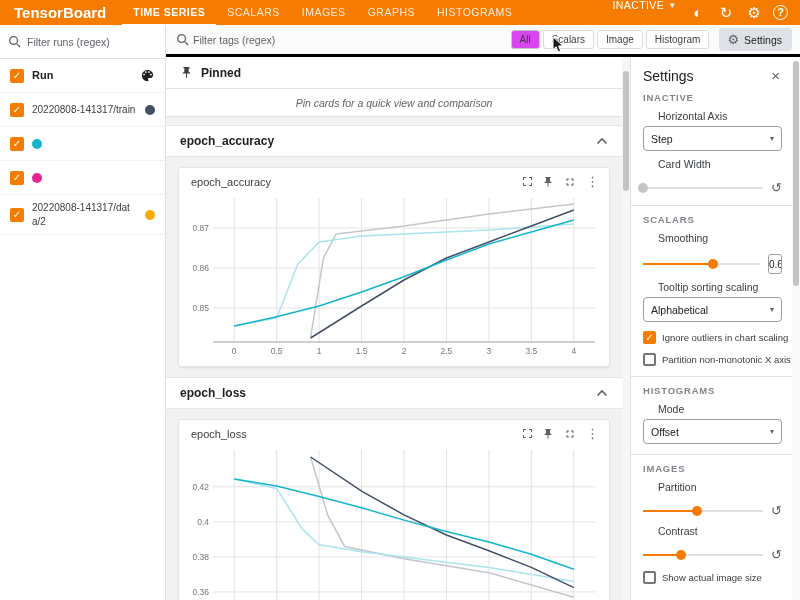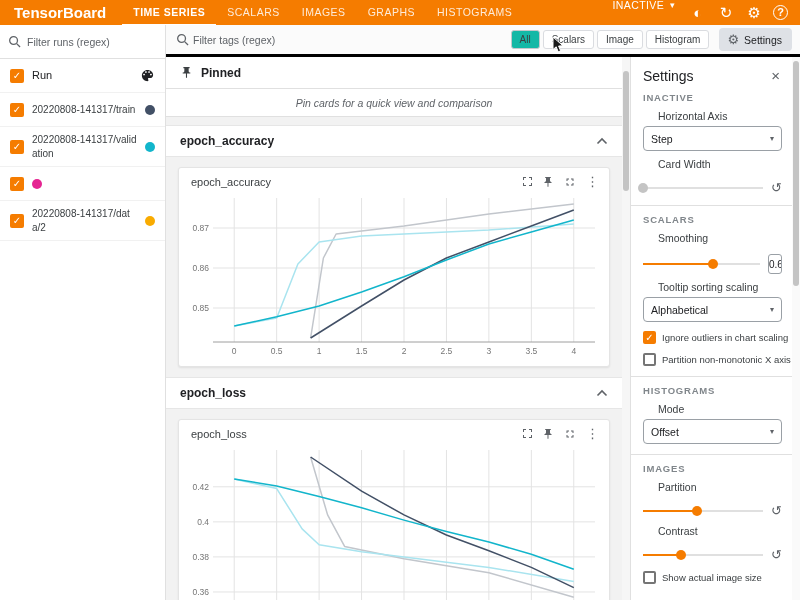--- a/index.html
+++ b/index.html
@@ -28,34 +28,34 @@
   .sidebar { width:166px; flex:none; border-right:1px solid #e0e0e0; background:#fff; display:flex; flex-direction:column; }
   .run-search { height:34px; border-bottom:1px solid #e0e0e0; display:flex; align-items:center; gap:6px; padding:0 8px; }
   .run-search input { border:none; outline:none; flex:1; min-width:0; font-size:10.5px; color:#212121;
     font-family:"Liberation Sans",sans-serif; background:transparent; }
   .run-search input::placeholder { color:#5f6368; }
   .run-row { display:flex; align-items:center; gap:8px; padding:6px 10px; min-height:34px; border-bottom:1px solid #f1f1f1; }
   .cb { width:14px; height:14px; border-radius:2px; background:#f57c00; color:#fff; font-size:10px;
     line-height:14px; text-align:center; flex:none; cursor:pointer; }
   .cb.empty { background:#fff; border:2px solid #757575; }
   .run-label { font-size:10px; line-height:1.35; color:#3c4043; flex:1; min-width:0; word-break:break-all; }
-  .run-label.head { font-size:11px; font-weight:normal; color:#202124; }
+  .run-label.head { font-size:11px; font-weight:bold; color:#202124; }
   .run-dot { width:10px; height:10px; border-radius:50%; flex:none; }
   .palette-ic { flex:none; }
 
   
   .content-col { flex:1; display:flex; flex-direction:column; min-width:0; }
   .toolbar { height:32px; flex:none; background:#fbfbfb; border-bottom:3px solid #000000;
     display:flex; align-items:center; padding:0 8px 0 10px; }
   .toolbar input { border:none; outline:none; background:transparent; flex:1; min-width:0; font-size:10.5px;
     font-family:"Liberation Sans",sans-serif; color:#212121; margin-left:4px; }
   .toolbar input::placeholder { color:#5f6368; }
   .chip { font-size:10px; color:#3c4043; border:1px solid #dadce0; background:#fff; border-radius:3px;
     padding:3px 8px; margin-left:3px; cursor:pointer; white-space:nowrap; }
-  .chip.selected { background:#14b8a6; border-color:#c6c9cc; }
+  .chip.selected { background:#d946ef; border-color:#c6c9cc; }
   .settings-btn { margin-left:10px; background:#dee1e6; border-radius:4px; padding:4px 10px 4px 8px;
     display:flex; align-items:center; gap:5px; font-size:10.5px; color:#202124; cursor:pointer; white-space:nowrap; }
   .settings-btn .g { font-size:13px; color:#5f6368; }
 
   .main-row { flex:1; display:flex; min-height:0; }
 
   
   .cards-col { flex:1; min-width:0; background:#f2f2f2; position:relative; overflow:hidden; }
   .cards-inner { position:absolute; inset:0 8px 0 0; overflow:hidden; }
   .pinned-bar { background:#fff; border-bottom:1px solid #e0e0e0; height:32px; display:flex; align-items:center;
@@ -152,21 +152,20 @@
           <path fill="#202124" d="M12 3c-4.97 0-9 4.03-9 9s4.03 9 9 9c.83 0 1.5-.67 1.5-1.5 0-.39-.15-.74-.39-1.01-.23-.26-.38-.61-.38-.99 0-.83.67-1.5 1.5-1.5H16c2.76 0 5-2.24 5-5 0-4.42-4.03-8-9-8zm-5.5 9c-.83 0-1.5-.67-1.5-1.5S5.67 9 6.5 9 8 9.67 8 10.5 7.33 12 6.5 12zm3-4C8.67 8 8 7.33 8 6.5S8.67 5 9.5 5s1.5.67 1.5 1.5S10.33 8 9.5 8zm5 0c-.83 0-1.5-.67-1.5-1.5S13.67 5 14.5 5s1.5.67 1.5 1.5S15.33 8 14.5 8zm3 4c-.83 0-1.5-.67-1.5-1.5S16.67 9 17.5 9s1.5.67 1.5 1.5-.67 1.5-1.5 1.5z"></path>
         </svg>
       </div>
       <div class="run-row">
         <span class="cb">✓</span>
         <span class="run-label">20220808-141317/train</span>
         <span class="run-dot" style="background-color: rgb(66, 80, 102);"></span>
       </div>
       <div class="run-row">
         <span class="cb">✓</span>
-        <span class="run-label">20220808-141317/validation</span>
         <span class="run-dot" style="background-color: rgb(18, 181, 203);"></span>
       </div>
       <div class="run-row">
         <span class="cb">✓</span>
         <span class="run-dot" style="background-color: rgb(229, 37, 146);"></span>
       </div>
       <div class="run-row">
         <span class="cb">✓</span>
         <span class="run-label">20220808-141317/data/2</span>
         <span class="run-dot" style="background-color: rgb(249, 171, 0);"></span>

